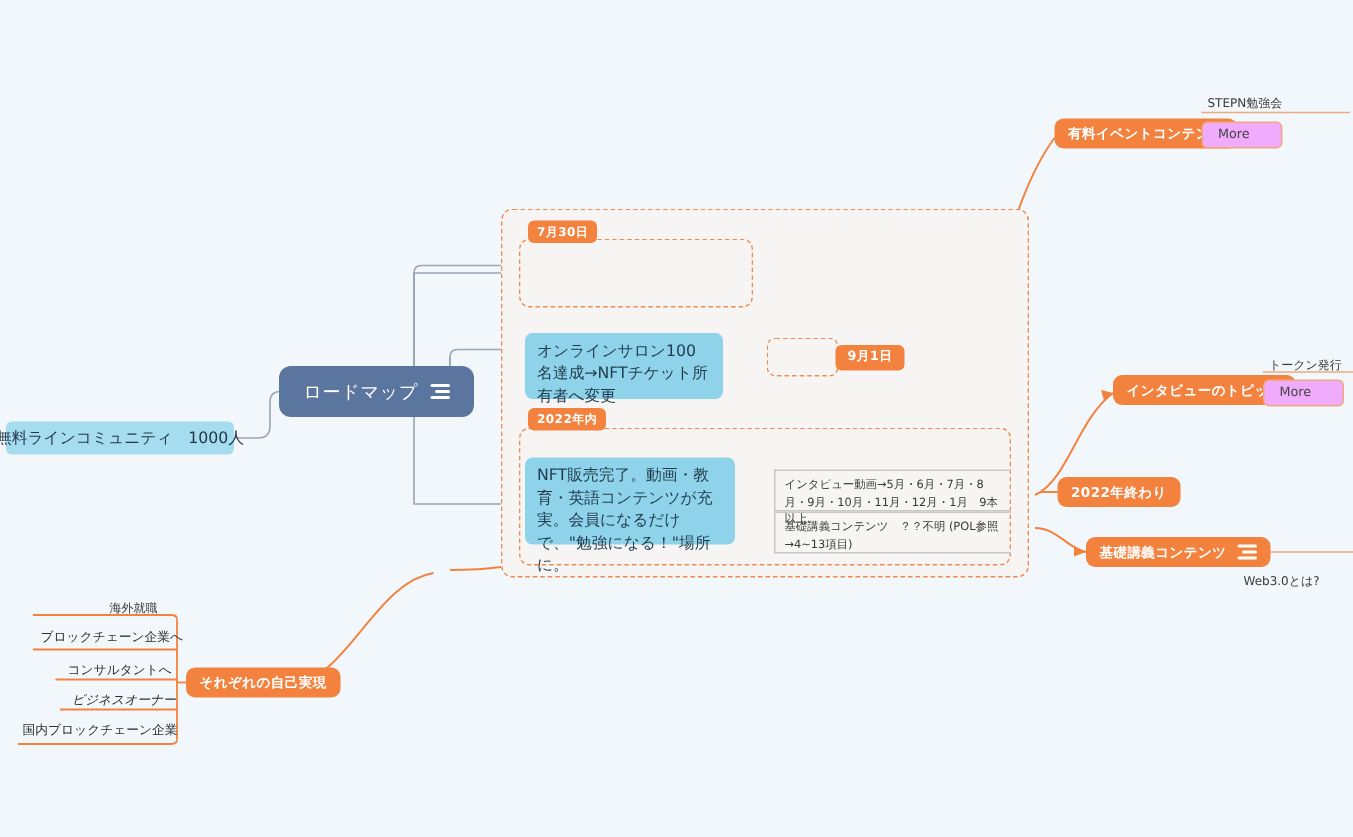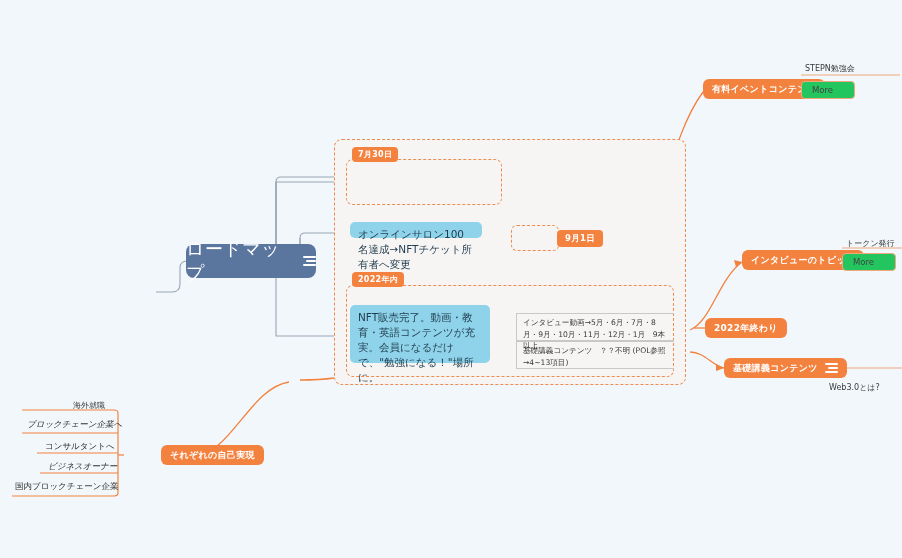--- a/index.html
+++ b/index.html
@@ -13,21 +13,21 @@
   #canvas{position:absolute;inset:0;width:902px;height:558px;}
   svg.edges{position:absolute;left:0;top:0;width:902px;height:558px;pointer-events:none;}
 
   .node{position:absolute;box-sizing:border-box;}
 
   
   .root{
     left:186px;top:244px;width:130px;height:34px;
     background:#5a759e;border-radius:8px;
     color:#fff;display:flex;align-items:center;justify-content:center;
-    font-size:18px;letter-spacing:.5px;
+    font-size:12px;letter-spacing:.5px;
   }
   .root .ham{display:inline-block;margin-left:8px;line-height:1;}
   .ham i{display:block;height:1.5px;background:currentColor;margin:2.5px 0;border-radius:1px;}
   .ham i:nth-child(1){width:13px;}
   .ham i:nth-child(2){width:10px;margin-left:3px;}
   .ham i:nth-child(3){width:13px;}
 
   
   .bluepill{
     left:4px;top:281px;width:152px;height:22px;
@@ -59,21 +59,21 @@
     border:1.4px dashed #f08b4f;border-radius:6px;background:transparent;
   }
 
   
   .card{
     position:absolute;background:#8fd3ea;border-radius:5px;
     color:#1f3b4d;font-size:10.5px;line-height:15px;
     padding:5px 8px;box-sizing:border-box;
   }
   .card1{left:350px;top:163px;width:148px;height:38px;}
-  .card2{left:350px;top:222px;width:132px;height:16px;}
+  .card2{left:350px;top:222px;width:132px;height:44px;}
   .card3{left:350px;top:305px;width:140px;height:58px;}
 
   
   .tag{
     position:absolute;background:#f3823f;color:#fff;border-radius:4px;
     font-size:8px;font-weight:bold;padding:2px 6px;letter-spacing:.3px;
     white-space:nowrap;line-height:11px;
   }
   .tag-730{left:352px;top:147px;}
   .tag-901{left:517px;top:230px;padding:3px 8px;font-size:8.5px;margin-left:40px;}
@@ -93,40 +93,40 @@
   .onode{
     position:absolute;background:#f3823f;color:#fff;border-radius:6px;
     font-size:9px;font-weight:bold;display:flex;align-items:center;justify-content:center;
     white-space:nowrap;padding:0 9px;height:20px;letter-spacing:.3px;
   }
   .n-event{left:703px;top:79px;}
   .n-interview{left:742px;top:250px;}
   .n-2022end{left:705px;top:318px;}
   .n-kiso{left:724px;top:358px;}
   .n-web3base{left:289px;top:372px;}
-  .n-jiko{left:124px;top:445px;margin-left:37px;}
+  .n-jiko{left:124px;top:445px;}
 
   
   .morebox{
-    position:absolute;background:#22c55e;border:1px solid #f0a97c;border-radius:4px;
+    position:absolute;background:#f0abfc;border:1px solid #f0a97c;border-radius:4px;
     font-size:8.5px;color:#444;padding:3px 10px;min-width:32px;
   }
   .more1{left:801px;top:81px;}
   .more2{left:842px;top:253px;}
 
   
   .cap{position:absolute;font-size:8px;color:#3a3a3a;white-space:nowrap;}
   .cap-stepn{left:805px;top:63px;}
   .cap-token{left:846px;top:238px;}
   .cap-web3q{left:829px;top:352px;margin-top:30px;}
   .cap-kaigai{left:73px;top:400px;}
 
   
   .leaf{position:absolute;font-size:8.5px;color:#2e2e2e;white-space:nowrap;text-align:center;}
-  .leaf-bc{left:27px;top:419px;font-style:italic;}
+  .leaf-bc{left:27px;top:419px;}
   .leaf-cons{left:45px;top:441px;}
   .leaf-biz{left:48px;top:461px;font-style:italic;}
   .leaf-dom{left:15px;top:481px;}
 </style>
 </head>
 <body>
 
 <div id="canvas">
 
   <svg class="edges" xmlns="http://www.w3.org/2000/svg">
@@ -180,20 +180,23 @@
     <path d="M118,453 L37,453" fill="none" stroke="#f3823f" stroke-width="1.2"></path>
     <path d="M118,473 L40,473" fill="none" stroke="#f3823f" stroke-width="1.2"></path>
     <path d="M118,493 Q118,496 114,496 L12,496" fill="none" stroke="#f3823f" stroke-width="1.2"></path>
   </svg>
 
   <div class="node bigbox"></div>
   <div class="node subbox1"></div>
   <div class="node subbox2"></div>
   <div class="node subbox3"></div>
 
+  <div class="node bluepill">
+    <span>無料ラインコミュニティ　1000人</span>
+  </div>
 
   <div class="node root">
     <span>ロードマップ</span>
     <span class="ham">
         <i></i>
         <i></i>
         <i></i>
       </span>
   </div>
 

